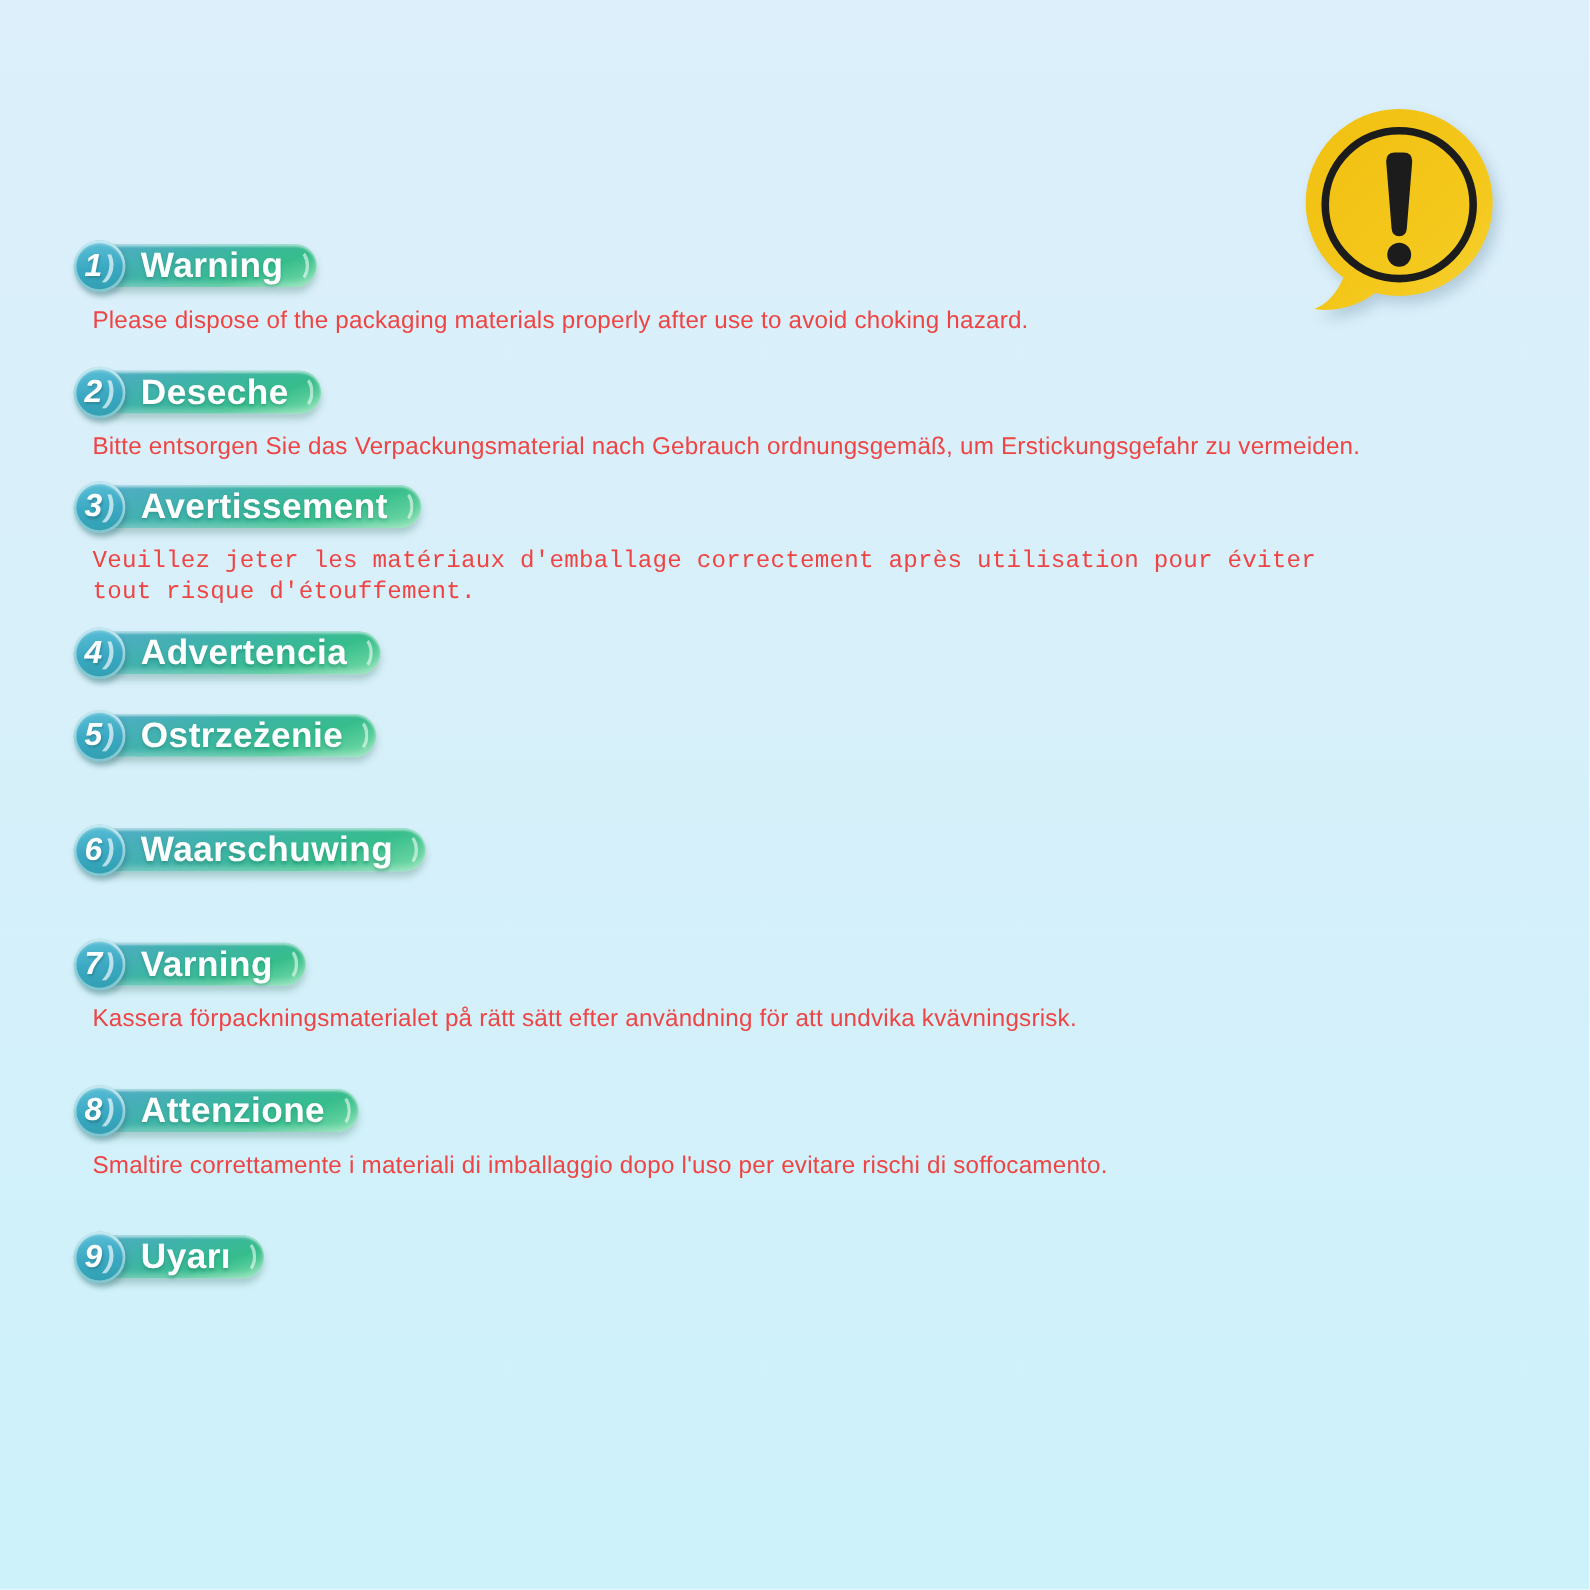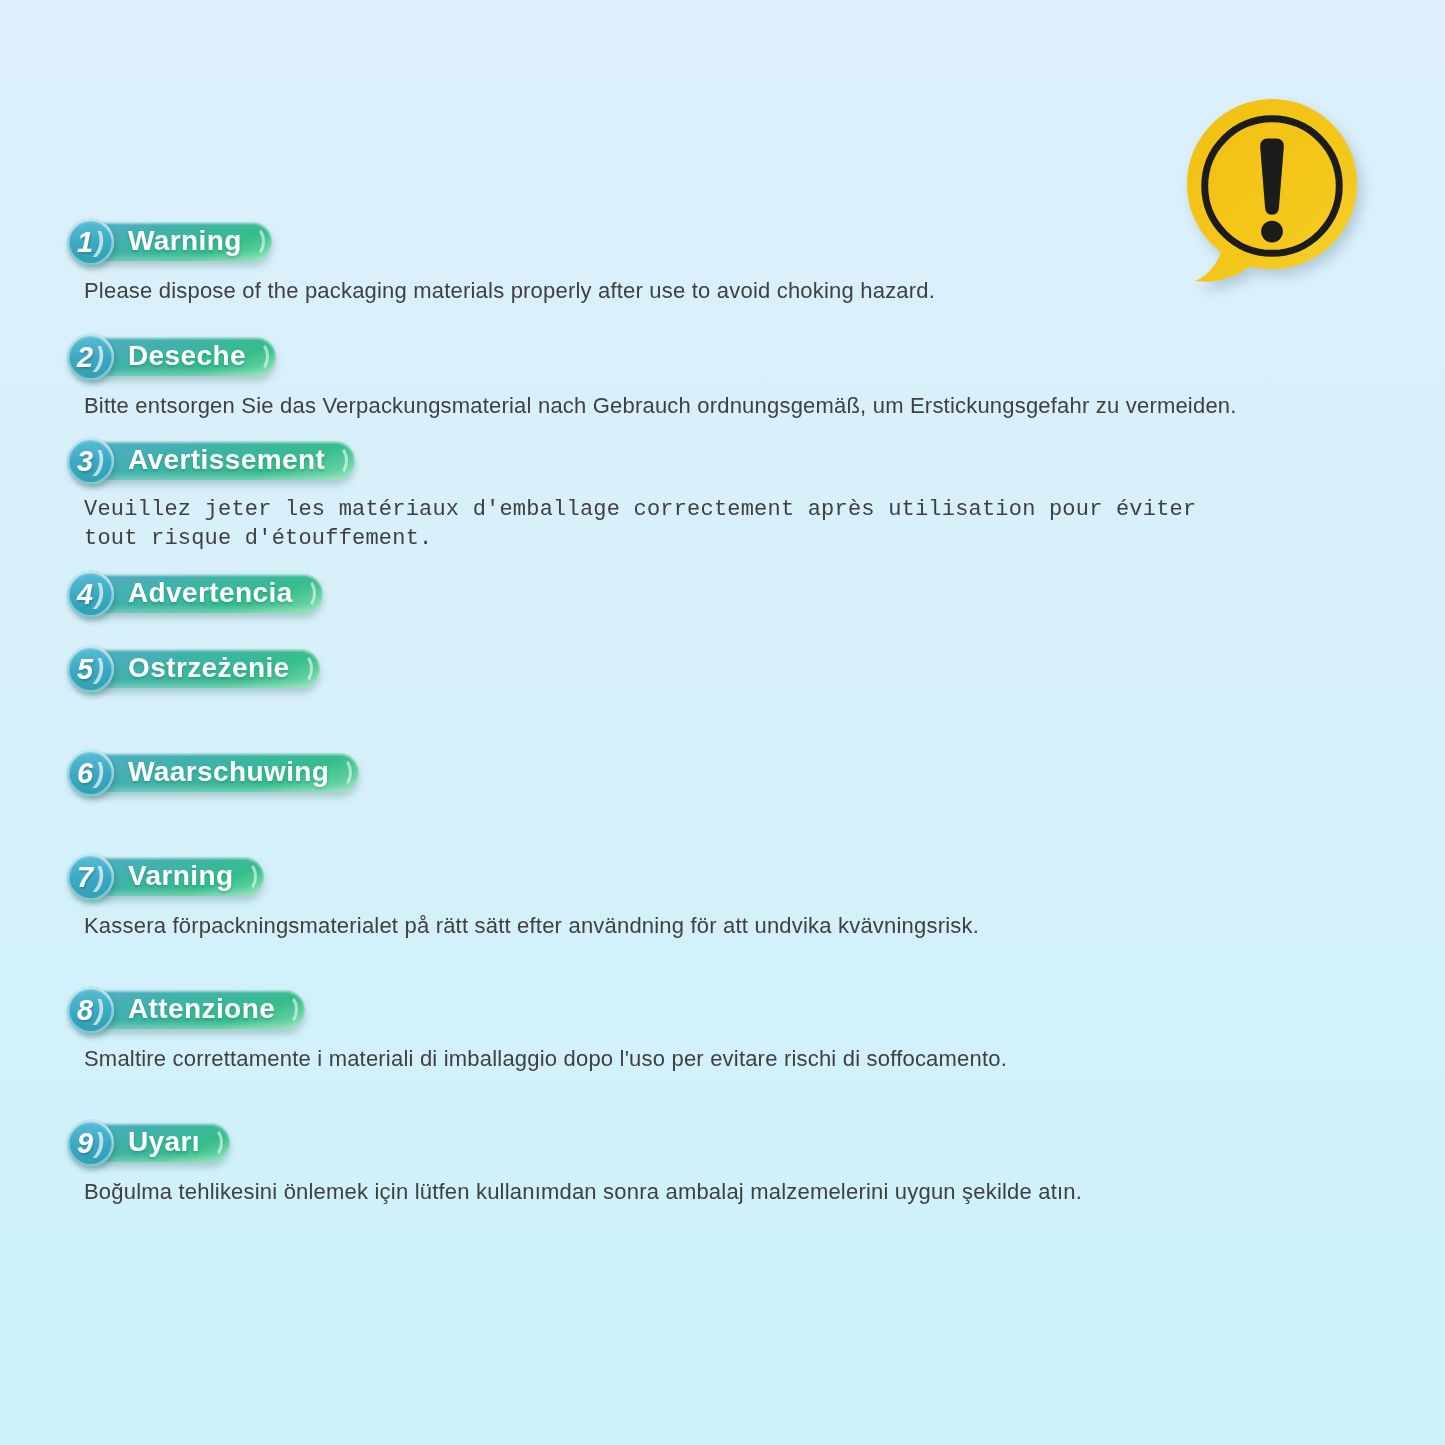--- a/index.html
+++ b/index.html
@@ -92,33 +92,33 @@
   .badge .paren {
     color: rgba(255, 255, 255, 0.65);
     font-size: 27px;
     font-weight: 700;
     font-style: italic;
     line-height: 1;
     margin-left: 2px;
   }
   .badge .label {
     color: #ffffff;
-    font-size: 28px;
+    font-size: 32px;
     font-weight: 700;
     letter-spacing: 0.4px;
     line-height: 1;
     padding-bottom: 2px;
     text-shadow: 0 2px 3px rgba(20, 100, 85, 0.30);
     white-space: nowrap;
   }
 
   
   .text {
     margin-left: 14px;
-    color: #404040;
+    color: #ef4444;
     font-size: 22px;
     line-height: 29px;
     letter-spacing: 0.2px;
     max-width: 1260px;
   }
   .text.w2 { max-width: 1170px; }
   .text.w3 { max-width: 1130px; font-family: Liberation Mono, monospace; }
   .text.w4 { max-width: 1080px; }
 </style>
 </head>
@@ -236,17 +236,16 @@
     </section>
 
     <section class="section">
       <div class="badge">
         <span class="num">
             <span class="digit">9</span>
             <span class="paren">)</span>
           </span>
         <span class="label">Uyarı</span>
       </div>
-      <p class="text">Boğulma tehlikesini önlemek için lütfen kullanımdan sonra ambalaj malzemelerini uygun şekilde atın.</p>
     </section>
 
   </main>
 </div>
 
 </body></html>

